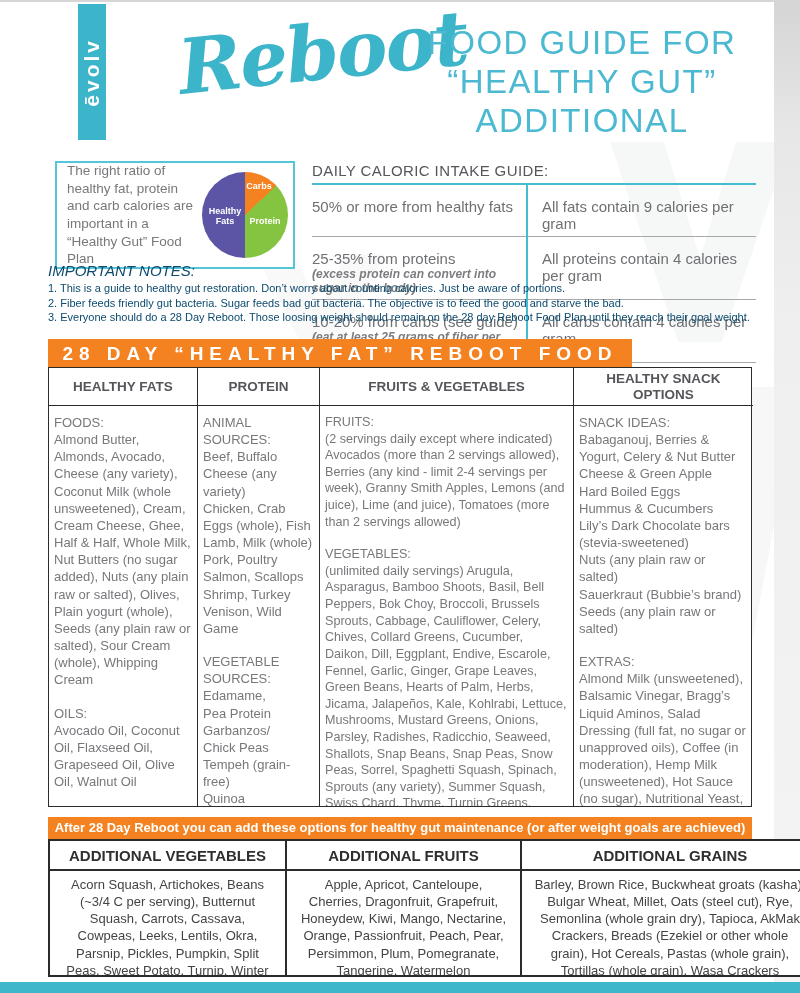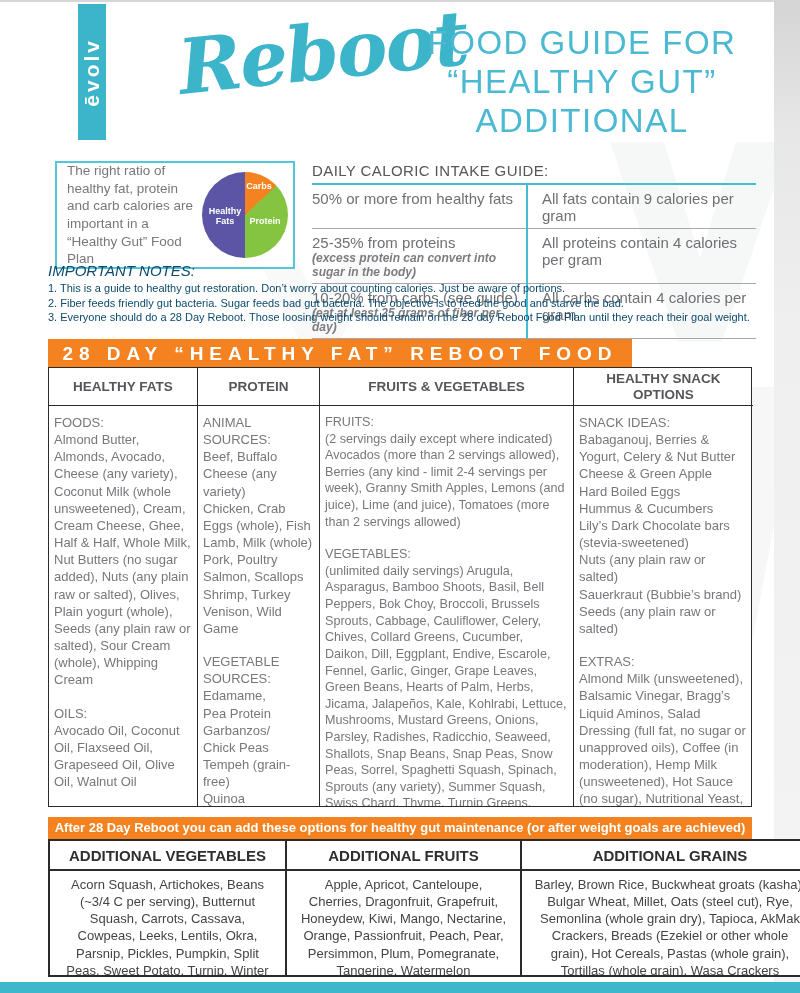--- a/index.html
+++ b/index.html
@@ -39,21 +39,21 @@
   .pie-label { position:absolute; color:#fff; font-weight:bold; font-size:9px;
     text-align:center; line-height:1.12; }
   .pl-fats { left:5px; top:34px; width:36px; }
   .pl-protein { left:45px; top:44px; width:36px; }
   .pl-carbs { left:42px; top:9px; width:30px; }
 
   
   .cg { position:absolute; left:312px; top:160px; width:444px; z-index:1; }
   .cg-title { font-size:15px; font-weight:normal; color:#55565a; letter-spacing:.4px; margin-bottom:4px; }
   .cg-rows { position:relative; border-top:2px solid #45bcd2; }
-  .cg-row { display:grid; grid-template-columns:214px 1fr; padding:5px 0 4px; border-bottom:1px solid #a8a8ab; }
+  .cg-row { display:grid; grid-template-columns:214px 1fr; padding:13px 0 4px; border-bottom:1px solid #a8a8ab; }
   .cg-row:last-child { border-bottom:none; }
   .cg-main { font-size:15px; color:#6e7073; }
   .cg-note { font-size:12px; font-style:italic; color:#7c7d80;font-weight:bold; }
   .cg-note:empty { display:none; }
   .cg-detail { font-size:15px; color:#6e7073; padding-left:16px; }
   .cg-vline { position:absolute; left:214px; top:0; bottom:0; width:2px; background:#45bcd2; }
 
   
   .notes { position:absolute; left:48px; top:260px; width:716px; z-index:1; color:#0c4a6e; }
   .notes-title { font-style:italic; font-size:15px; margin-bottom:2px; }

